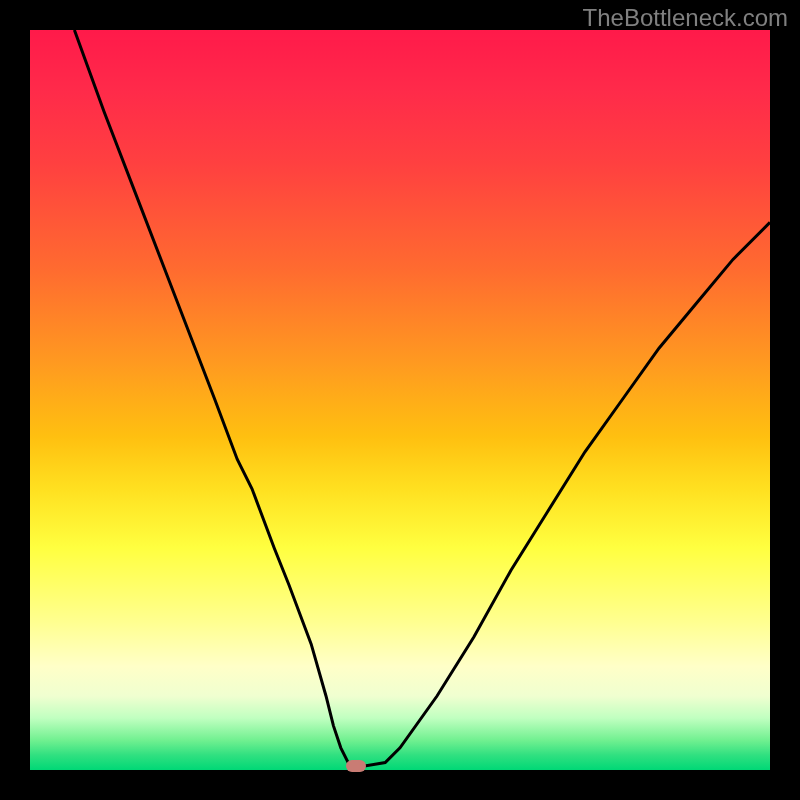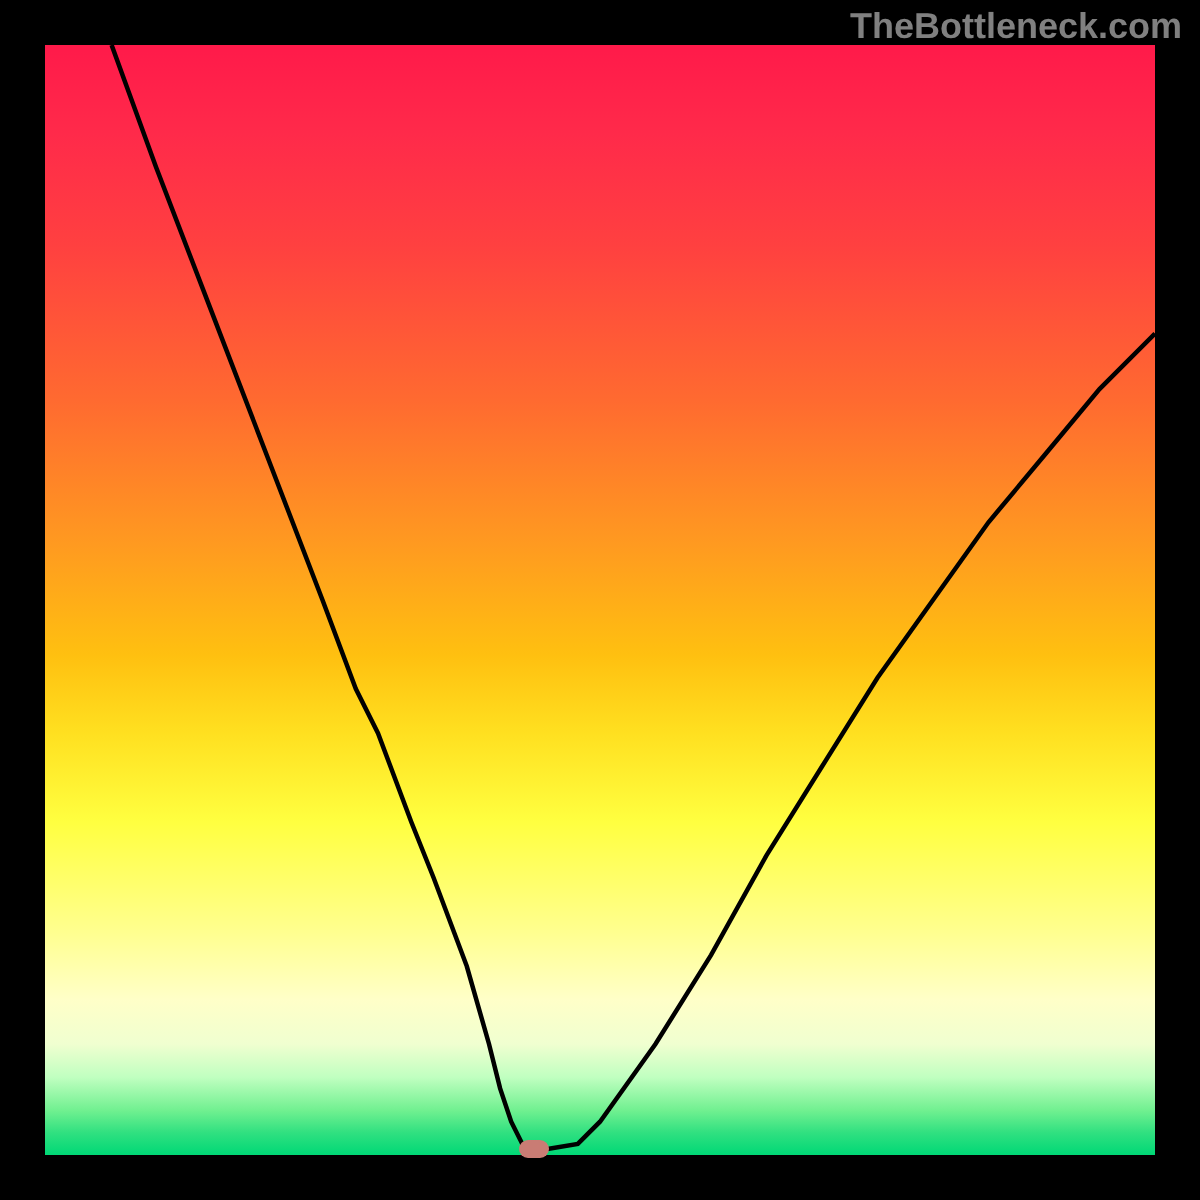--- a/index.html
+++ b/index.html
@@ -41,21 +41,21 @@
       #00d876 100%
     );
   }
   .watermark {
     position: absolute;
     top: 4px;
     right: 12px;
     color: #808080;
     font-family: Arial, Helvetica, sans-serif;
     font-size: 24px;
-    font-weight: 700;
+    font-weight: 400;
     z-index: 10;
   }
   .curve-svg {
     position: absolute;
     left: 30px;
     top: 30px;
     width: 740px;
     height: 740px;
     z-index: 5;
   }

